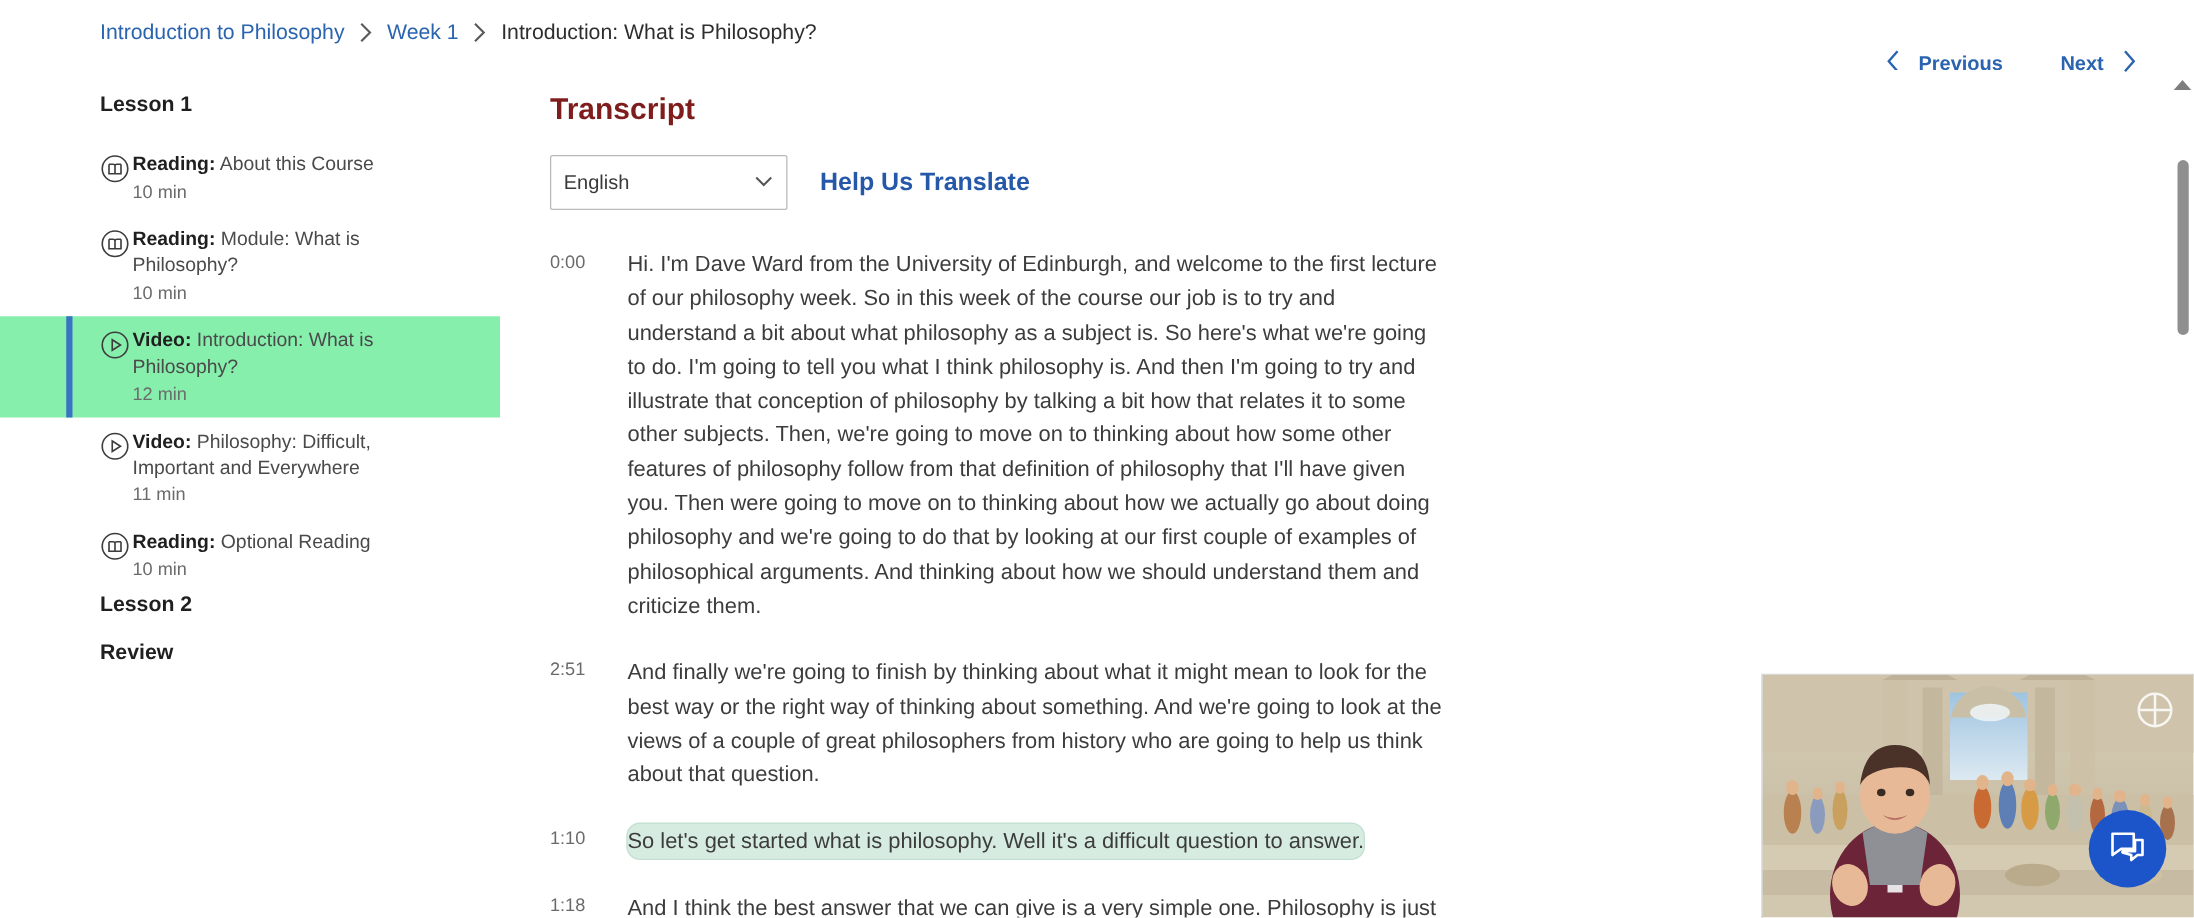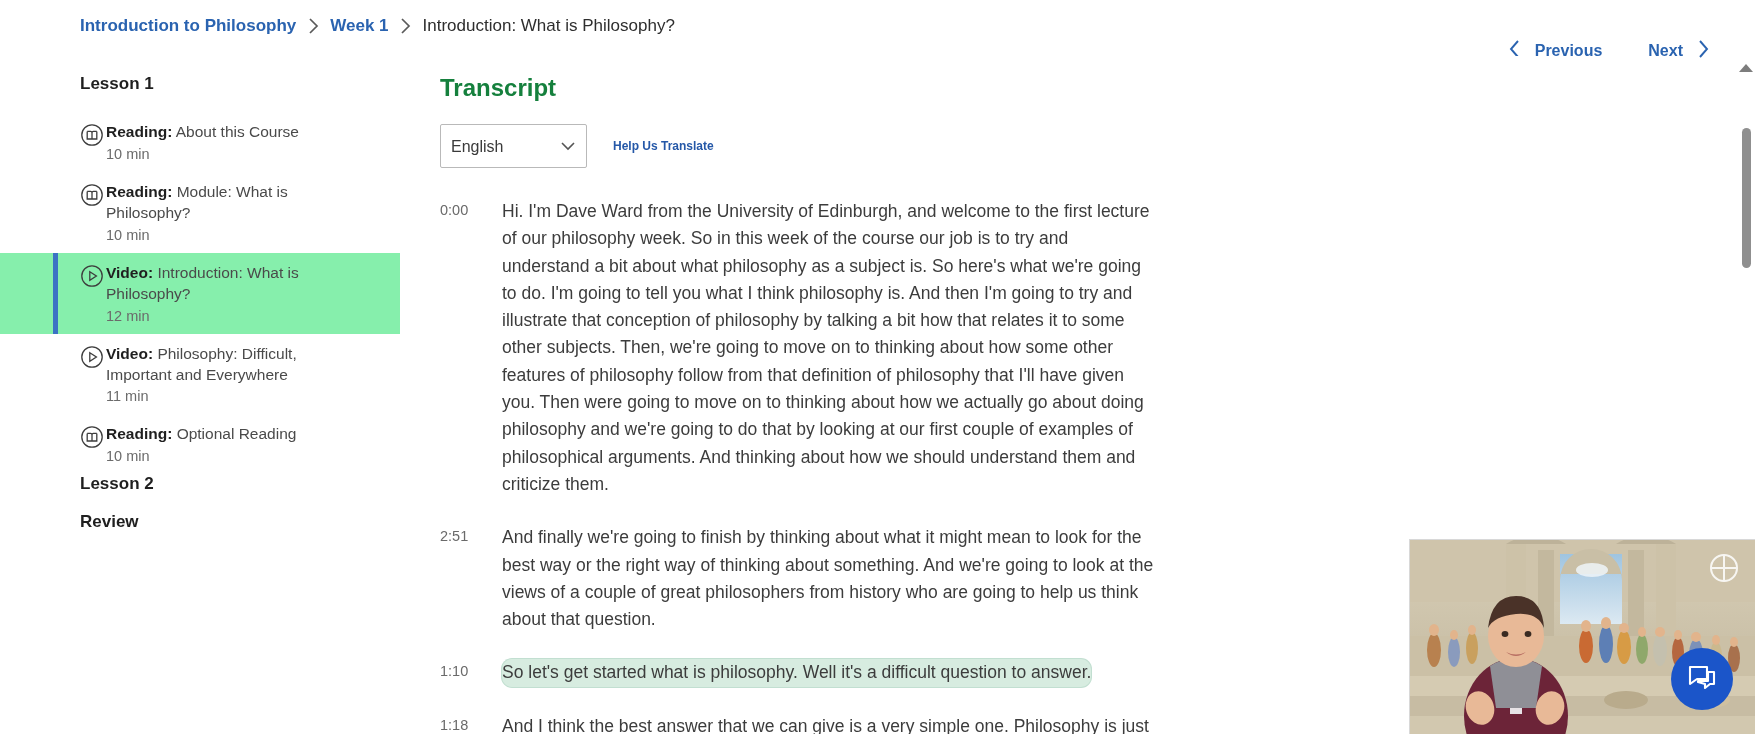--- a/index.html
+++ b/index.html
@@ -30,21 +30,20 @@
     display: flex;
     align-items: center;
     gap: 0px;
     font-size: 17px;
     white-space: nowrap;
   }
   .crumb-link {
     color: #2a63b0;
     text-decoration: none;
     cursor: pointer;
-    font-weight: bold;
   }
   .crumb-current {
     color: #2e2e2e;
   }
   .crumb-sep {
     display: inline-block;
     width: 34px;
     text-align: center;
     color: #5a5a5a;
     font-size: 17px;
@@ -139,31 +138,31 @@
     left: 400px;
     top: 56px;
     width: 1255px;
     height: 678px;
     overflow: hidden;
     background: #ffffff;
   }
   .transcript-title {
     font-size: 24px;
     font-weight: bold;
-    color: #15803d;
+    color: #7f1d1d;
     margin: 18px 0 0 40px;
   }
   .controls {
     display: flex;
     align-items: center;
     gap: 26px;
     margin: 22px 0 0 40px;
   }
   .lang-select {
-    width: 147px;
+    width: 190px;
     height: 44px;
     border: 1px solid #b9b9b9;
     border-radius: 2px;
     background: #ffffff;
     font-family: "Liberation Sans", sans-serif;
     font-size: 16px;
     color: #3a3a3a;
     padding: 0 10px;
     appearance: none;
     -webkit-appearance: none;
@@ -174,21 +173,21 @@
     position: absolute;
     right: 12px;
     top: 50%;
     transform: translateY(-50%);
     pointer-events: none;
     color: #555;
   }
   .translate-link {
     color: #2558a8;
     font-weight: bold;
-    font-size: 12px;
+    font-size: 20px;
     text-decoration: none;
     cursor: pointer;
   }
 
   .cues { margin: 30px 0 0 0; }
   .cue {
     display: flex;
     align-items: flex-start;
     padding: 0 0 0 40px;
     margin-bottom: 26px;

